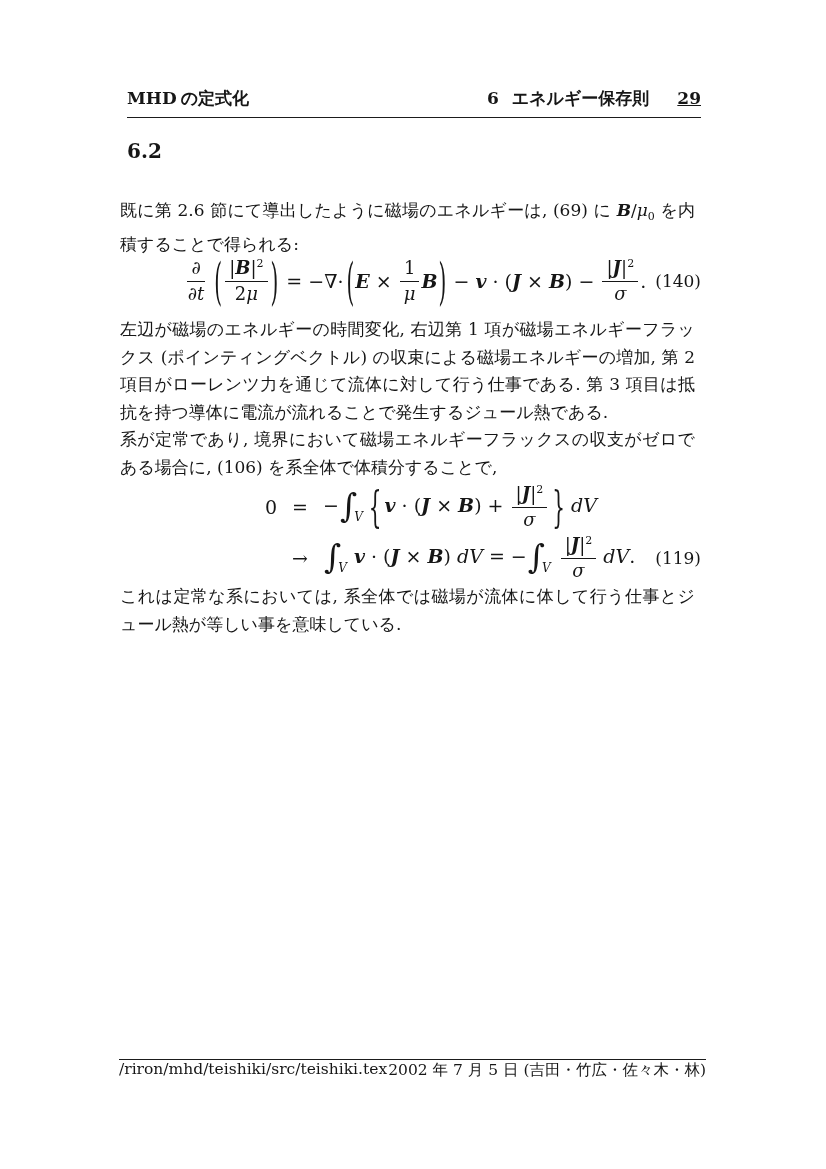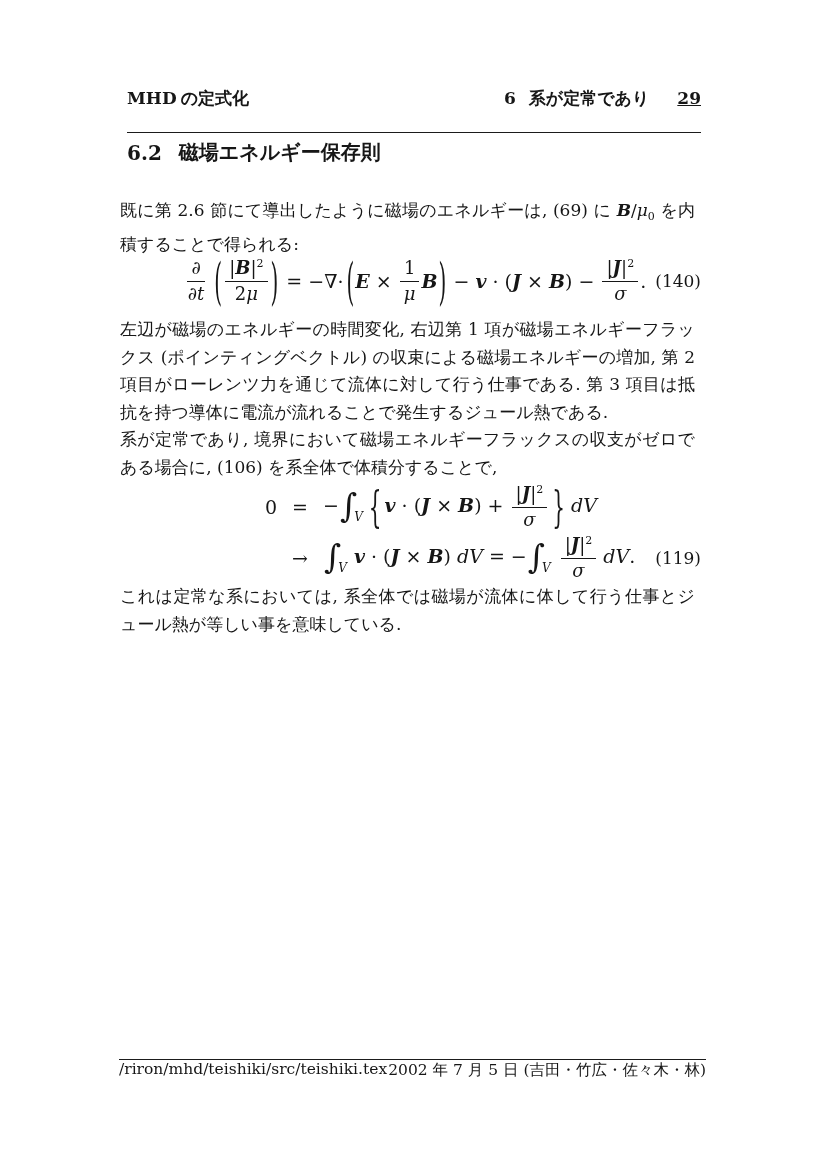--- a/index.html
+++ b/index.html
@@ -4,21 +4,21 @@
 <style>
   html,body{margin:0;padding:0;background:#ffffff;}
   .page{
     position:relative;width:826px;height:1169px;background:#ffffff;
     font-family:"DejaVu Serif","Liberation Serif",serif;color:#161616;overflow:hidden;
   }
   
   .header{
     position:absolute;left:127px;top:87px;width:574px;
     display:flex;justify-content:space-between;align-items:baseline;
-    border-bottom:1.6px solid #1b1b1b;padding-bottom:22px;
+    border-bottom:1.6px solid #1b1b1b;padding-bottom:7px;
     font-size:17px;font-weight:bold;
   }
   .latin-b{font-family:"DejaVu Serif","Liberation Serif",serif;font-weight:bold;}
   .ja-b{font-family:"DejaVu Sans","Liberation Sans",sans-serif;font-weight:bold;}
   .header-left .ja-b{margin-left:4px;}
   .header-right{display:flex;align-items:baseline;}
   .header-right .ja-b{margin-left:13px;}
   .pagenum{margin-left:28px;font-weight:bold;text-decoration:underline;}
   
   .section-heading{
@@ -81,28 +81,27 @@
 <body>
 
 <div class="page">
 
   <div class="header">
     <span class="header-left">
       <span class="latin-b">MHD</span><span class="ja-b">の定式化</span>
     </span>
     <span class="header-right">
       <span class="latin-b">6</span>
-      <span class="ja-b">系が定常であり</span>
+      <span class="ja-b">エネルギー保存則</span>
       <span class="pagenum">29</span>
     </span>
   </div>
 
   <div class="section-heading">
     <span class="latin-b">6.2</span>
-    <span class="ja-b">磁場エネルギー保存則</span>
   </div>
 
   <div class="para p1"><span>既に第 2.6 節にて導出したように磁場のエネルギーは, (69) に </span><span><span class="mv">B</span><span class="mt">/</span><span class="mi">μ</span><sub class="msub">0</sub></span><span> を内積することで得られる:</span></div>
 
   <div class="eq106">
     <div class="eq-center">
         <span class="frac">
           <span class="ftop"><span class="mi">∂</span></span>
           <span class="fbot"><span class="mi">∂t</span></span>
         </span>

